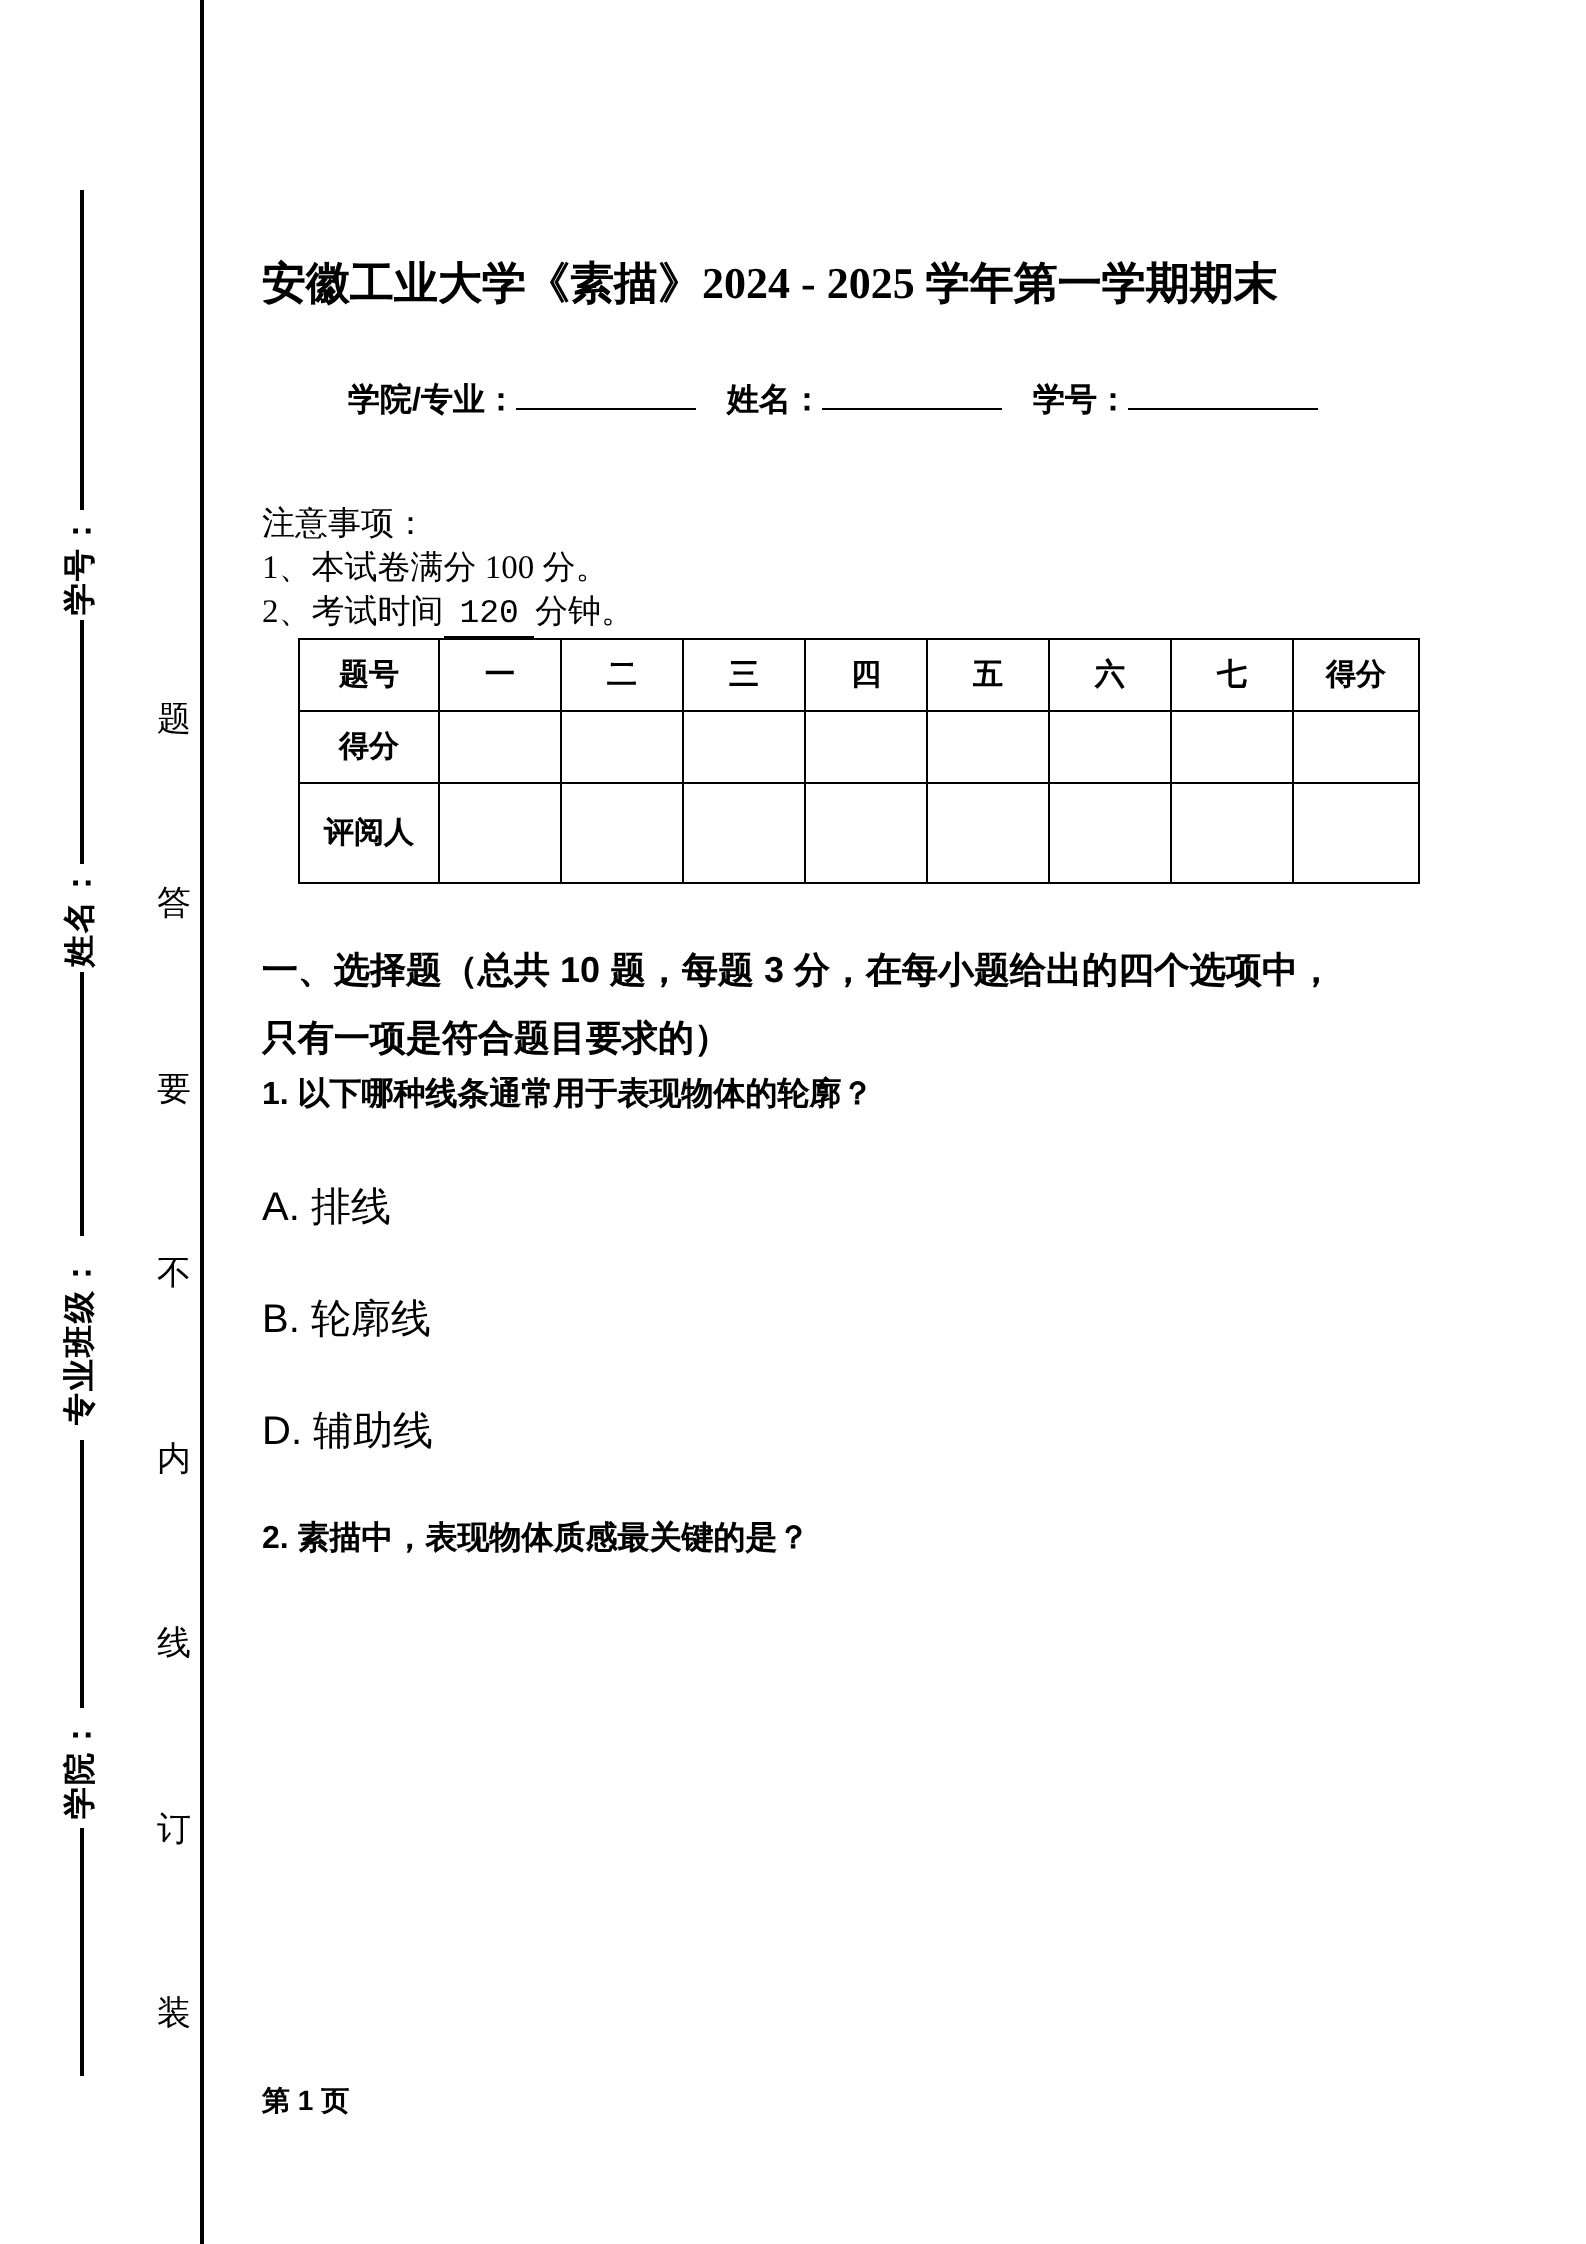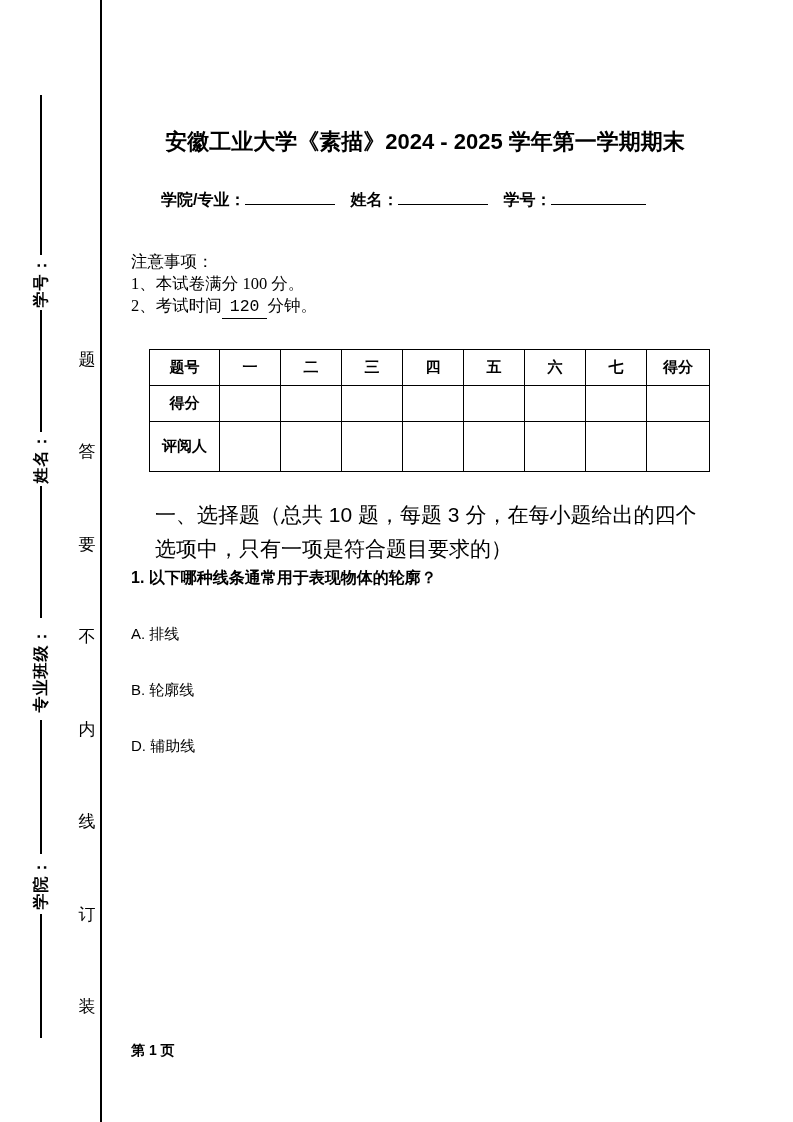--- a/index.html
+++ b/index.html
@@ -23,44 +23,44 @@
     position: absolute; left: 76px; top: 348px; width: 22px; height: 670px;
     display: flex; flex-direction: column; justify-content: space-between;
     align-items: center; font-size: 17px;
     font-family: "Liberation Serif", serif;
   }
   .binding-rule { position: absolute; left: 100px; top: 0; width: 1.5px; height: 1122px; background: #000; }
 
   
   .content { position: absolute; left: 131px; top: 0; width: 588px; }
 
-  .title { text-align: center; font-size: 22px; font-weight: bold; line-height: 32px; }
+  .title { font-size: 22px; font-weight: bold; line-height: 32px; font-family: Liberation Serif, serif; }
   .title-1 { margin-top: 126px; }
   .title-2 { margin-top: 11px; }
 
-  .fill-row { margin-top: 30px; margin-left: 30px; font-size: 16px; font-weight: bold; white-space: nowrap; }
+  .fill-row { margin-top: 30px; margin-left: 43px; font-size: 16px; font-weight: bold; white-space: nowrap; }
   .fill-row .blank { display: inline-block; width: 90px; height: 17px; border-bottom: 1.6px solid #000; vertical-align: baseline; }
   .fill-row .gap { margin-left: 15px; }
 
   .notes-heading { margin-top: 40px; font-size: 16.5px; font-family: Liberation Mono, monospace; }
   .note-item { font-size: 16.5px; font-family: "Liberation Serif", serif; line-height: 22px; }
   .u-num { display: inline-block; border-bottom: 1.5px solid #000; padding: 0 8px; font-family: Liberation Mono, monospace; }
 
-  .score-table { border-collapse: collapse; margin-top: 30px; margin-left: 18px; }
+  .score-table { border-collapse: collapse; margin-left: 18px; }
   .score-table td { border: 1.6px solid #000; text-align: center; vertical-align: middle; font-size: 15px; padding: 0; }
   .score-table .bold { font-weight: bold; }
   .r-hdr td { font-weight: bold; height: 36px; }
   .r-score td { height: 36px; }
   .r-reviewer td { height: 50px; }
 
-  .section-heading { margin-top: 26px; width: 548px; font-size: 21px; font-weight: normal; line-height: 34px; margin-left: 24px; }
+  .section-heading { margin-top: 26px; width: 548px; font-size: 18px; font-weight: bold; line-height: 34px; }
 
   .q   { font-size: 16px; font-weight: bold; line-height: 24px; }
   .q2  { margin-top: 30px; }
-  .opt { margin-top: 32px; font-size: 15px; line-height: 24px; }
+  .opt { margin-top: 32px; font-size: 20px; line-height: 24px; }
 
   .footer {
     position: absolute; left: 131px; top: 1042px; width: 588px;
     text-align: left; font-size: 14px; font-weight: bold;
   }
 </style>
 </head>
 <body>
 
 <div>
@@ -159,18 +159,19 @@
       </tbody>
     </table>
 
     <div class="section-heading">一、选择题（总共 10 题，每题 3 分，在每小题给出的四个选项中，只有一项是符合题目要求的）</div>
 
     <div class="q">1. 以下哪种线条通常用于表现物体的轮廓？</div>
     <div class="opt">A. 排线</div>
     <div class="opt">B. 轮廓线</div>
     <div class="opt">D. 辅助线</div>
 
+    <div class="q q2">2. 素描中，表现物体质感最关键的是？</div>
 
   </div>
 
   <div class="footer">第 1 页</div>
 
 </div>
 
 </body></html>

